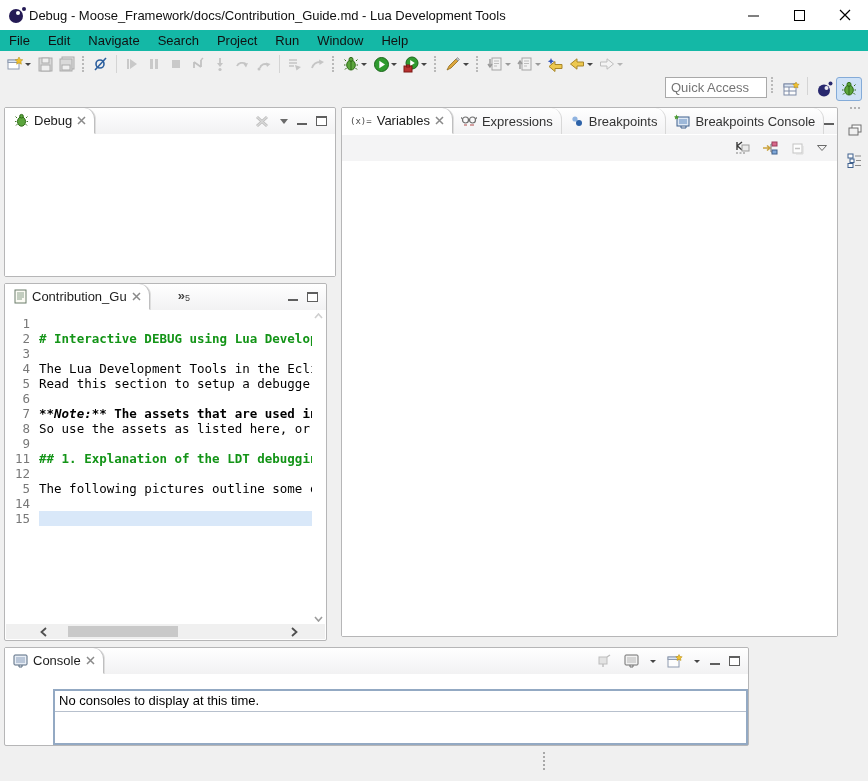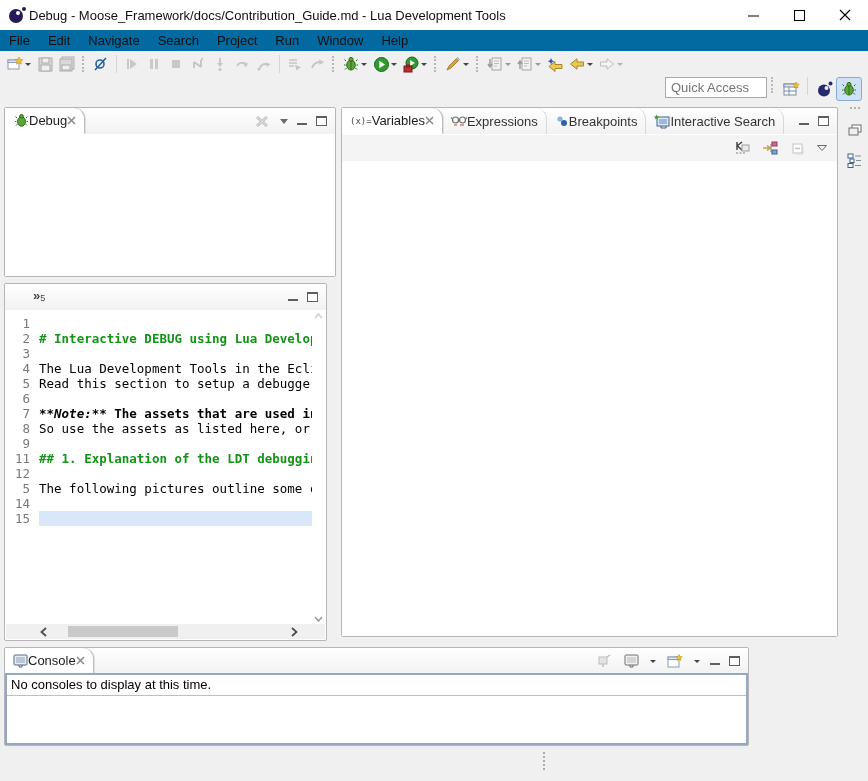--- a/index.html
+++ b/index.html
@@ -11,39 +11,39 @@
   #titlebar { left:0; top:0; width:868px; height:30px; background:#ffffff; display:flex; align-items:center; }
   #app-icon { width:17px; height:17px; margin-left:9px; position:relative; }
   #app-icon .orb { position:absolute; left:0; top:2px; width:14px; height:14px; border-radius:50%; background:#241a55; }
   #app-icon .moon { position:absolute; right:0; top:0; width:4px; height:4px; border-radius:50%; background:#241a55; }
   #app-icon .hole { position:absolute; left:7px; top:4px; width:4px; height:4px; border-radius:50%; background:#ffffff; }
   #title-text { margin-left:3px; font-size:13px; color:#101010; }
   .wctrls { margin-left:auto; display:flex; height:30px; }
   .wbtn { width:46px; height:30px; display:flex; align-items:center; justify-content:center; }
 
   
-  #menubar { left:0; top:30px; width:868px; height:21px; background:#0369a1; display:flex; align-items:center; }
+  #menubar { left:0; top:30px; width:868px; height:21px; background:#14b8a6; display:flex; align-items:center; }
   .menu-item { padding:2px 9px; font-size:13px; color:#111; }
 
   
   #toolbar1 { left:0; top:51px; width:868px; height:26px; background:#f0f0f0; display:flex; align-items:center; padding-left:4px; }
   #toolbar2 { left:0; top:77px; width:868px; height:27px; background:#f0f0f0; display:flex; align-items:flex-start; justify-content:flex-end; padding-right:6px; }
   .tbtn { display:flex; align-items:center; height:22px; padding:0 2px; border-radius:2px; }
   .ic { display:inline-flex; align-items:center; justify-content:center; width:18px; height:18px; }
   .dda { display:inline-flex; margin-left:1px; }
   .tsep { width:1px; height:18px; background:#d4d4d4; margin:0 4px; }
   .grip { width:4px; height:16px; margin:0 4px; border-left:2px dotted #b9b9b9; }
   #quick-access { width:102px; height:21px; border:1px solid #a9a9a9; background:#fff; font-size:13px; color:#444; padding:0 5px; font-family:"Liberation Sans",sans-serif; }
   .persp-btn { display:flex; align-items:center; height:24px; padding:2px 3px; border-radius:3px; }
   .persp-btn.selected { background:#cfe2f7; border:1px solid #84abd8; }
 
   
   .panel { position:absolute; background:#ffffff; border:1px solid #b6b6b7; border-radius:2px; }
   .phead { height:26px; background:linear-gradient(#ffffff,#f2f2f3); display:flex; align-items:stretch; border-radius:2px 2px 0 0; }
-  .tab { display:flex; align-items:center; padding:0 8px; font-size:13px; white-space:nowrap; }
+  .tab { display:flex; align-items:center; gap:5px; padding:0 8px; font-size:13px; white-space:nowrap; }
   .tab.active { background:#fff; border-right:1px solid #bfbfc0; border-bottom:1px solid #fff; border-radius:0 11px 0 0; box-shadow:1px 0 0 #dedede; }
   .tab.inactive { color:#333; border-right:1px solid #d8d8d8; border-radius:0 11px 0 0; }
   .hctrl { margin-left:auto; display:flex; align-items:center; gap:9px; padding-right:8px; }
   .pbody { position:absolute; left:0; right:0; bottom:0; background:#fff; }
 
   
   .g-min { width:10px; height:8px; border-bottom:2px solid #5f5f5f; }
   .g-max { width:11px; height:10px; border:1px solid #5f5f5f; border-top:2px solid #5f5f5f; background:#fff; }
   .g-menu { width:0; height:0; border-left:4px solid transparent; border-right:4px solid transparent; border-top:5px solid #6b6b6b; }
 
@@ -456,21 +456,21 @@
     </div>
     <div class="tab inactive">
       <span class="ic" style="width:16px">
         <svg width="16" height="15">
             <rect x="3" y="3" width="12" height="9" fill="#dfe9f5" stroke="#3f608d"></rect>
             <rect x="5" y="5" width="8" height="5" fill="#9db8d9"></rect>
             <path d="M7 12 L7 14 H12 L12 12" stroke="#3f608d" fill="none"></path>
             <path d="M2.5 0.5 l.8 1.7 1.8 .3 -1.3 1.2 .3 1.8 -1.6-.9 -1.6 .9 .3-1.8 -1.3-1.2 1.8-.3z" fill="#4a9a2e"></path>
           </svg>
       </span>
-      <span>Interactive Search</span>
+      <span>Breakpoints Console</span>
     </div>
     <div class="hctrl">
       <span class="g-min"></span>
       <span class="g-max"></span>
     </div>
   </div>
   <div style="position:absolute; left:0; right:0; top:27px; height:26px; background:#f4f4f5; display:flex; align-items:center; justify-content:flex-end; gap:10px; padding-right:10px;">
     <span class="ic">
       <svg width="16" height="15">
           <path d="M3 1 V9 M3 5 L8 1 M3.5 5 L8 9" stroke="#3a3a3a" stroke-width="1.4" fill="none"></path>
@@ -497,20 +497,32 @@
         <svg width="10" height="6">
           <path d="M0.5 0.5 H9.5 L5 5.5 Z" fill="none" stroke="#6b6b6b"></path>
         </svg>
       </span>
   </div>
   <div class="pbody" style="top:53px;"></div>
 </div>
 
 <div class="panel" style="left:4px; top:283px; width:323px; height:358px;">
   <div class="phead">
+    <div class="tab active">
+      <span class="ic" style="width:14px">
+        <svg width="13" height="15">
+            <rect x="1" y="1" width="11" height="13" fill="#fbfbf4" stroke="#6b7c6b"></rect>
+            <path d="M3 4 H10 M3 6 H10 M3 8 H10 M3 10 H8" stroke="#8aa08a" stroke-width="1"></path>
+          </svg>
+      </span>
+      <span>Contribution_Gu</span>
+      <svg width="9" height="9">
+          <path d="M1 1 L8 8 M8 1 L1 8" stroke="#8a8a8a" stroke-width="1.5"></path>
+        </svg>
+    </div>
     <div class="chev-more">
       <span style="font-weight:bold;">»</span>
         <sub>5</sub>
     </div>
     <div class="hctrl">
       <span class="g-min"></span>
       <span class="g-max"></span>
     </div>
   </div>
   <div class="pbody" id="editor-body" style="top:27px; bottom:16px; right:14px; overflow:hidden; padding-top:5px;">
@@ -655,18 +667,18 @@
       </span>
       <span class="dda">
           <svg width="7" height="5">
             <path d="M0 1 L6 1 L3 4 Z" fill="#454545"></path>
           </svg>
         </span>
       <span class="g-min"></span>
       <span class="g-max"></span>
     </div>
   </div>
-  <div class="pbody" id="console-body" style="top:25px;">
+  <div class="pbody" id="console-body" style="top:41px;margin-left:48px;">
     <div id="console-msg">No consoles to display at this time.</div>
   </div>
 </div>
 
 <div id="bottom-grip" class="abs"></div>
 
 </body></html>

